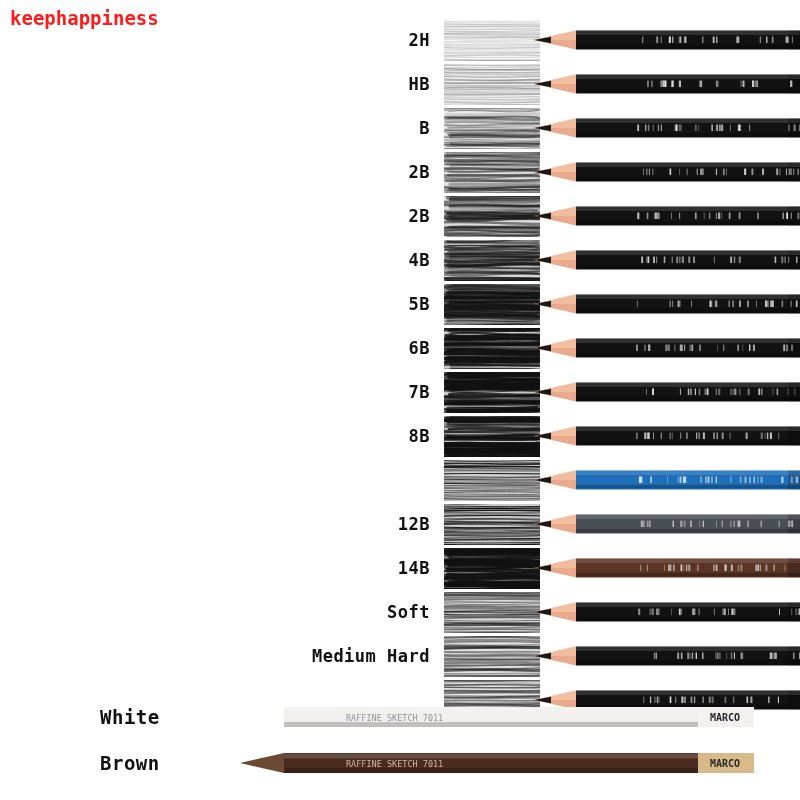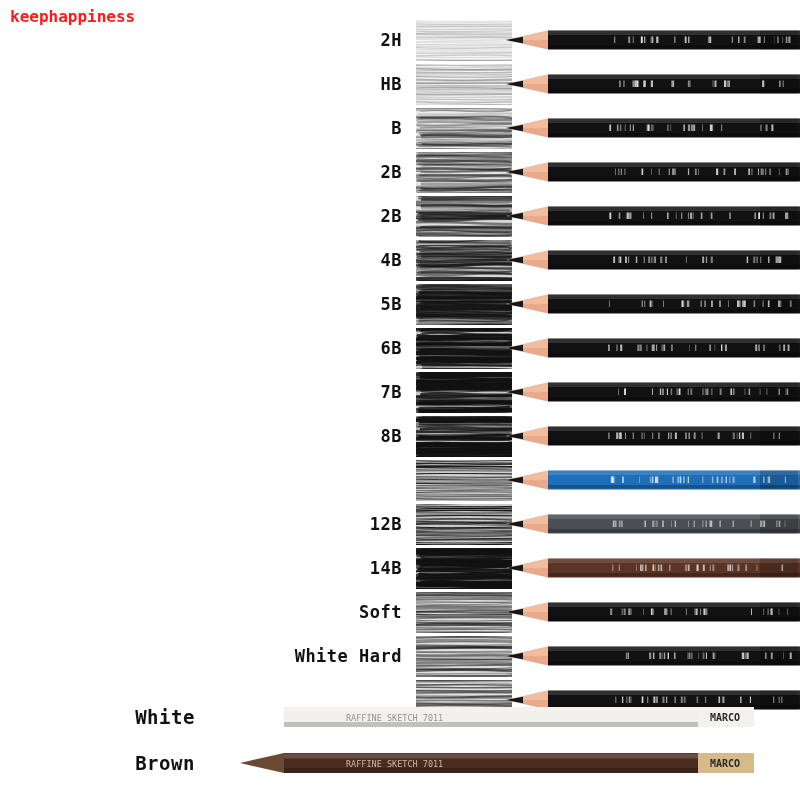--- a/index.html
+++ b/index.html
@@ -21,33 +21,34 @@
     height: 800px;
     background: #ffffff;
   }
 
   
   .watermark {
     position: absolute;
     left: 10px;
     top: 7px;
     font-family: "DejaVu Sans Mono", monospace;
-    font-size: 16px;
+    font-size: 19px;
     font-weight: bold;
     color: #ff1a1a;
     letter-spacing: 0px;
     white-space: nowrap;
   }
 
   
   .rows {
     position: absolute;
     left: 0;
     top: 18px;
     width: 689px;
+    padding-left: 28px;
   }
   .row {
     position: relative;
     height: 44px;
     width: 800px;
   }
   .row-label {
     position: absolute;
     right: 0;
     width: 320px;
@@ -104,21 +105,21 @@
     position: relative;
     height: 46px;
     width: 800px;
   }
   .brow .blabel {
     position: absolute;
     left: 100px;
     width: 130px;
     top: 50%;
     transform: translateY(-50%);
-    text-align: center;
+    text-align: left;
     font-family: "DejaVu Sans Mono", monospace;
     font-size: 19px;
     font-weight: bold;
     color: #111111;
     letter-spacing: 0.5px;
     white-space: nowrap;
   }
   .brow .bpencil {
     position: absolute;
     left: 238px;
@@ -1577,21 +1578,21 @@
             <rect x="201.6" y="7.5" width="1.8" height="6.5" fill="#ffffff" opacity="0.47"></rect>
             <rect x="259.2" y="7.5" width="1.0" height="6.5" fill="#ffffff" opacity="0.45"></rect>
             <rect x="274.7" y="7.5" width="0.6" height="6.5" fill="#ffffff" opacity="0.58"></rect>
             <rect x="196.2" y="7.5" width="0.7" height="6.5" fill="#ffffff" opacity="0.70"></rect>
             <rect x="124.2" y="7.5" width="2.1" height="6.5" fill="#ffffff" opacity="0.57"></rect>
             <rect x="166.5" y="7.5" width="1.3" height="6.5" fill="#ffffff" opacity="0.40"></rect>
             <rect x="256" y="1.5" width="38" height="19" fill="#000" opacity="0.18"></rect>
           </svg></div>
       </div>
       <div class="row">
-        <div class="row-label">White Hard</div>
+        <div class="row-label">Medium Hard</div>
         <div class="swatch">
           <svg class="tex" viewBox="0 0 112 52" width="112" height="52" xmlns="http://www.w3.org/2000/svg">
             <rect x="0" y="0" width="112" height="52" fill="#000" opacity="0.12"></rect>
             <path d="M3.7 3.1 C 33.70462332638411 4.4, 77.99466937360789 4.0, 108.0 3.4" stroke="#000" stroke-opacity="0.54" stroke-width="1.92" fill="none" stroke-linecap="round"></path>
             <path d="M4.6 3.9 C 34.58660791310166 2.7, 78.60099180005584 2.8, 108.6 3.7" stroke="#000" stroke-opacity="0.51" stroke-width="0.93" fill="none" stroke-linecap="round"></path>
             <path d="M4.1 5.9 C 34.11650204669358 5.1, 79.93760810227842 5.2, 109.9 6.4" stroke="#000" stroke-opacity="0.54" stroke-width="1.65" fill="none" stroke-linecap="round"></path>
             <path d="M2.3 8.7 C 32.33967872554406 7.3, 78.77453891911966 8.0, 108.8 8.8" stroke="#000" stroke-opacity="0.38" stroke-width="2.24" fill="none" stroke-linecap="round"></path>
             <path d="M4.8 10.5 C 34.75719776820131 9.1, 79.72137514475861 9.7, 109.7 10.5" stroke="#000" stroke-opacity="0.49" stroke-width="1.19" fill="none" stroke-linecap="round"></path>
             <path d="M2.0 12.1 C 32.03560665998199 13.4, 76.9485433208277 13.4, 106.9 12.0" stroke="#000" stroke-opacity="0.34" stroke-width="1.06" fill="none" stroke-linecap="round"></path>
             <path d="M5.2 13.6 C 35.20867415257606 13.2, 79.7668893283856 14.9, 109.8 13.8" stroke="#000" stroke-opacity="0.49" stroke-width="1.09" fill="none" stroke-linecap="round"></path>

